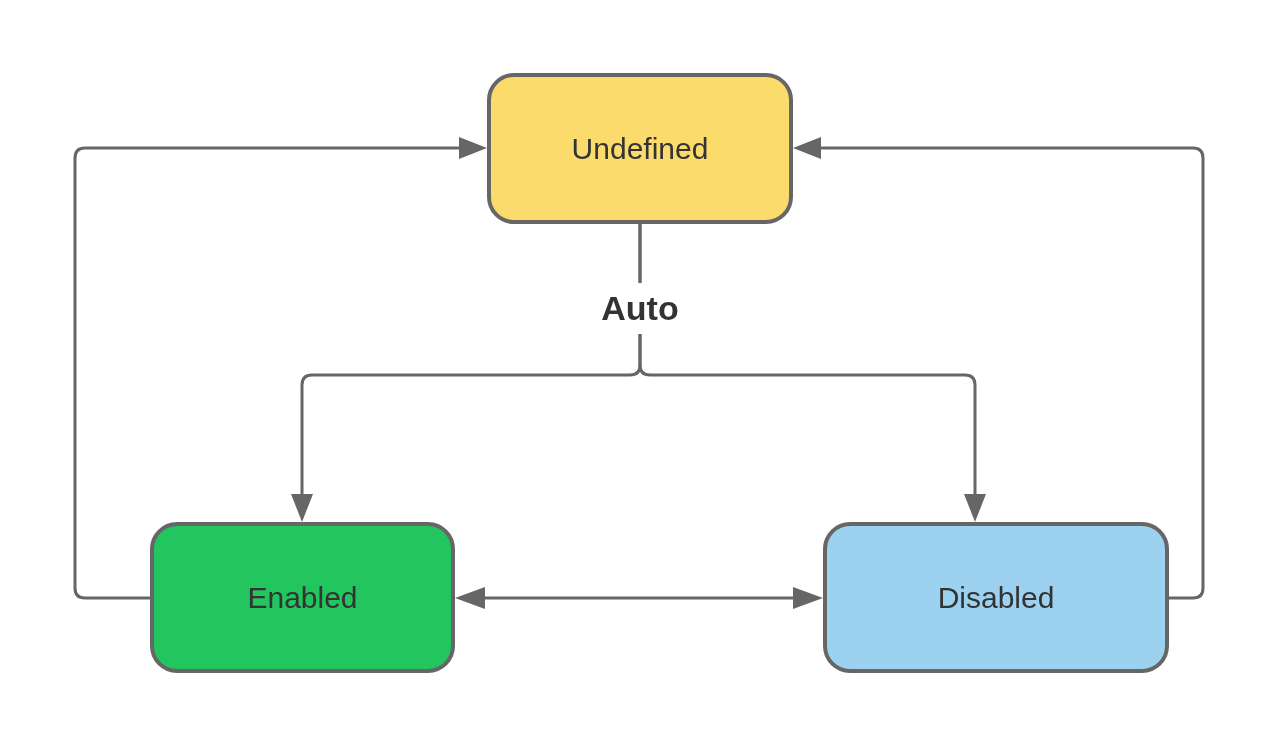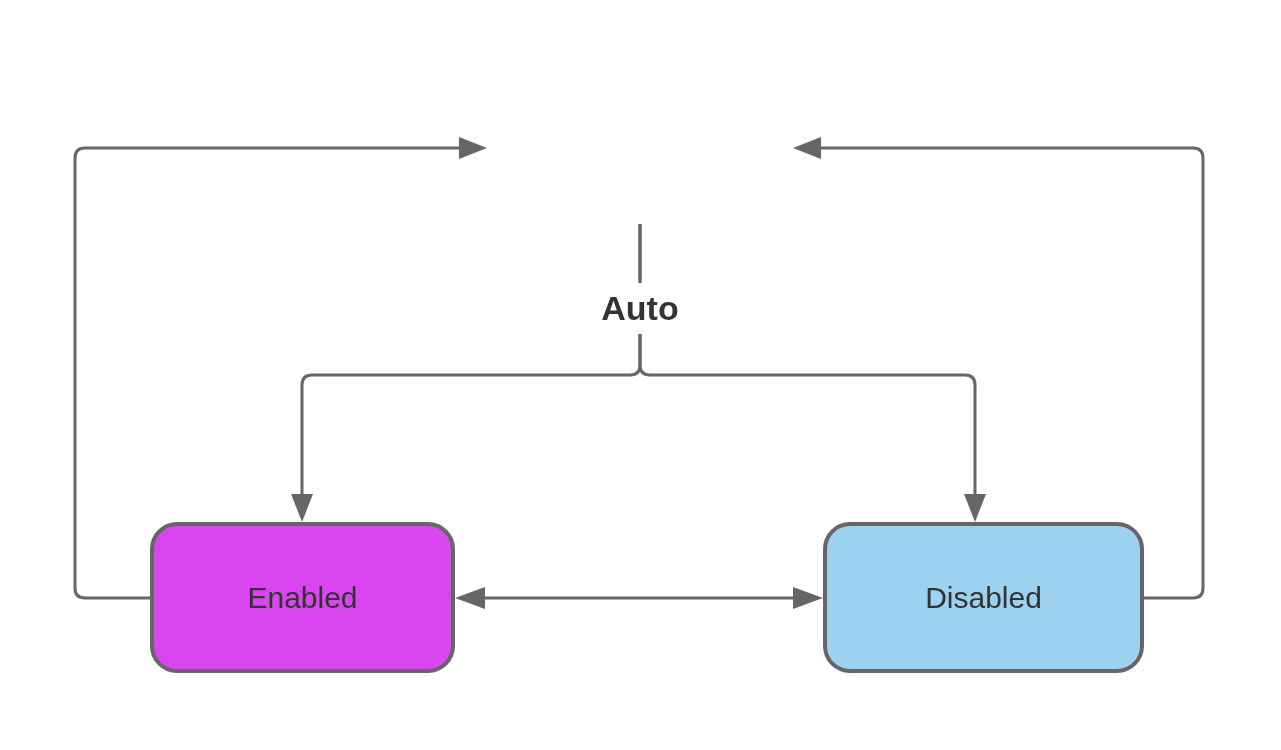--- a/index.html
+++ b/index.html
@@ -71,24 +71,27 @@
     <polygon class="arrowhead" points="302,522 291,494 313,494"></polygon>
 
     <path class="connector" d="M 640 224 L 640 365 Q 640 375 650 375 L 965 375 Q 975 375 975 385 L 975 495"></path>
     <polygon class="arrowhead" points="975,522 964,494 986,494"></polygon>
 
     <path class="connector" d="M 483 598 L 795 598"></path>
     <polygon class="arrowhead" points="455,598 485,587 485,609"></polygon>
     <polygon class="arrowhead" points="823,598 793,587 793,609"></polygon>
   </svg>
 
+  <div class="node" style="left: 487px; top: 73px; width: 306px; height: 151px; background: rgb(252, 219, 109); border-color: rgb(102, 102, 102);">
+    <span class="node-label">Undefined</span>
+  </div>
 
-  <div class="node" style="left: 150px; top: 522px; width: 305px; height: 151px; background: #d946ef; border-color: rgb(102, 102, 102);">
+  <div class="node" style="left: 150px; top: 522px; width: 305px; height: 151px; background: #22c55e; border-color: rgb(102, 102, 102);">
     <span class="node-label">Enabled</span>
   </div>
 
-  <div class="node" style="left: 823px; top: 522px; width: 321px; height: 151px; background: rgb(156, 210, 240); border-color: rgb(102, 102, 102);">
+  <div class="node" style="left: 823px; top: 522px; width: 346px; height: 151px; background: rgb(156, 210, 240); border-color: rgb(102, 102, 102);">
     <span class="node-label">Disabled</span>
   </div>
 
   <div class="edge-label" style="left:640px; top:283px;">Auto</div>
 
 </div>
 
 </body></html>

